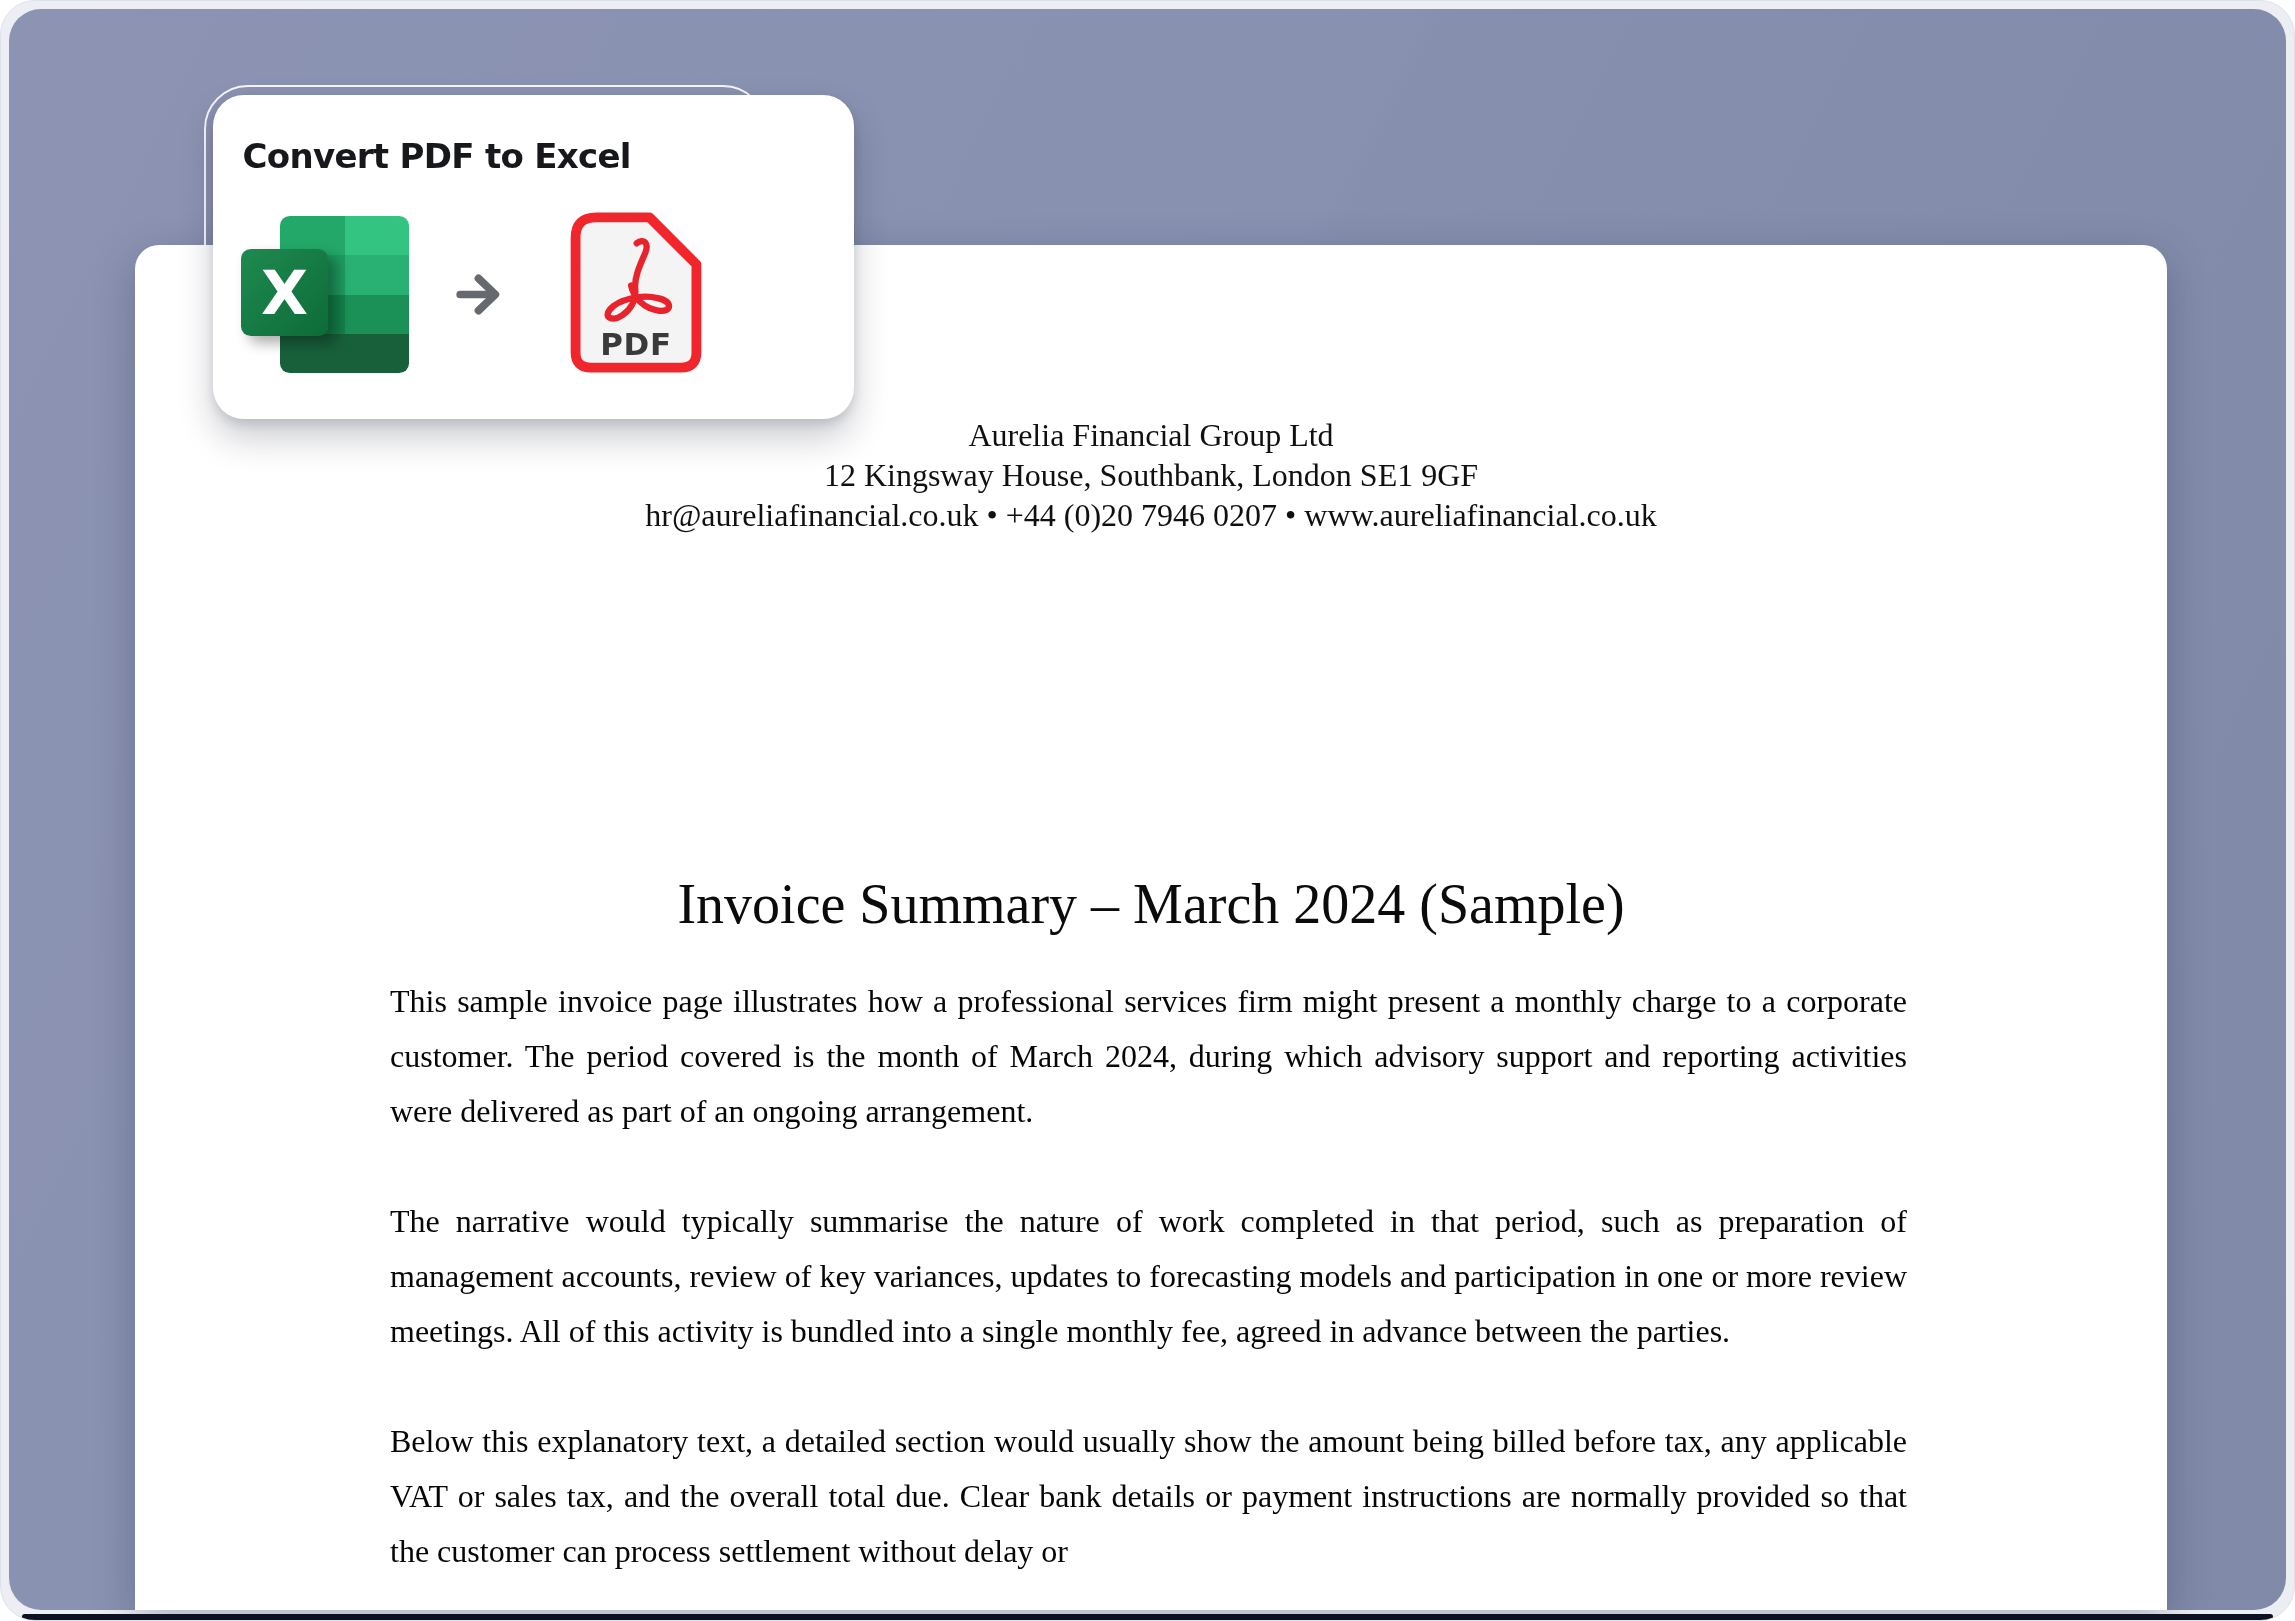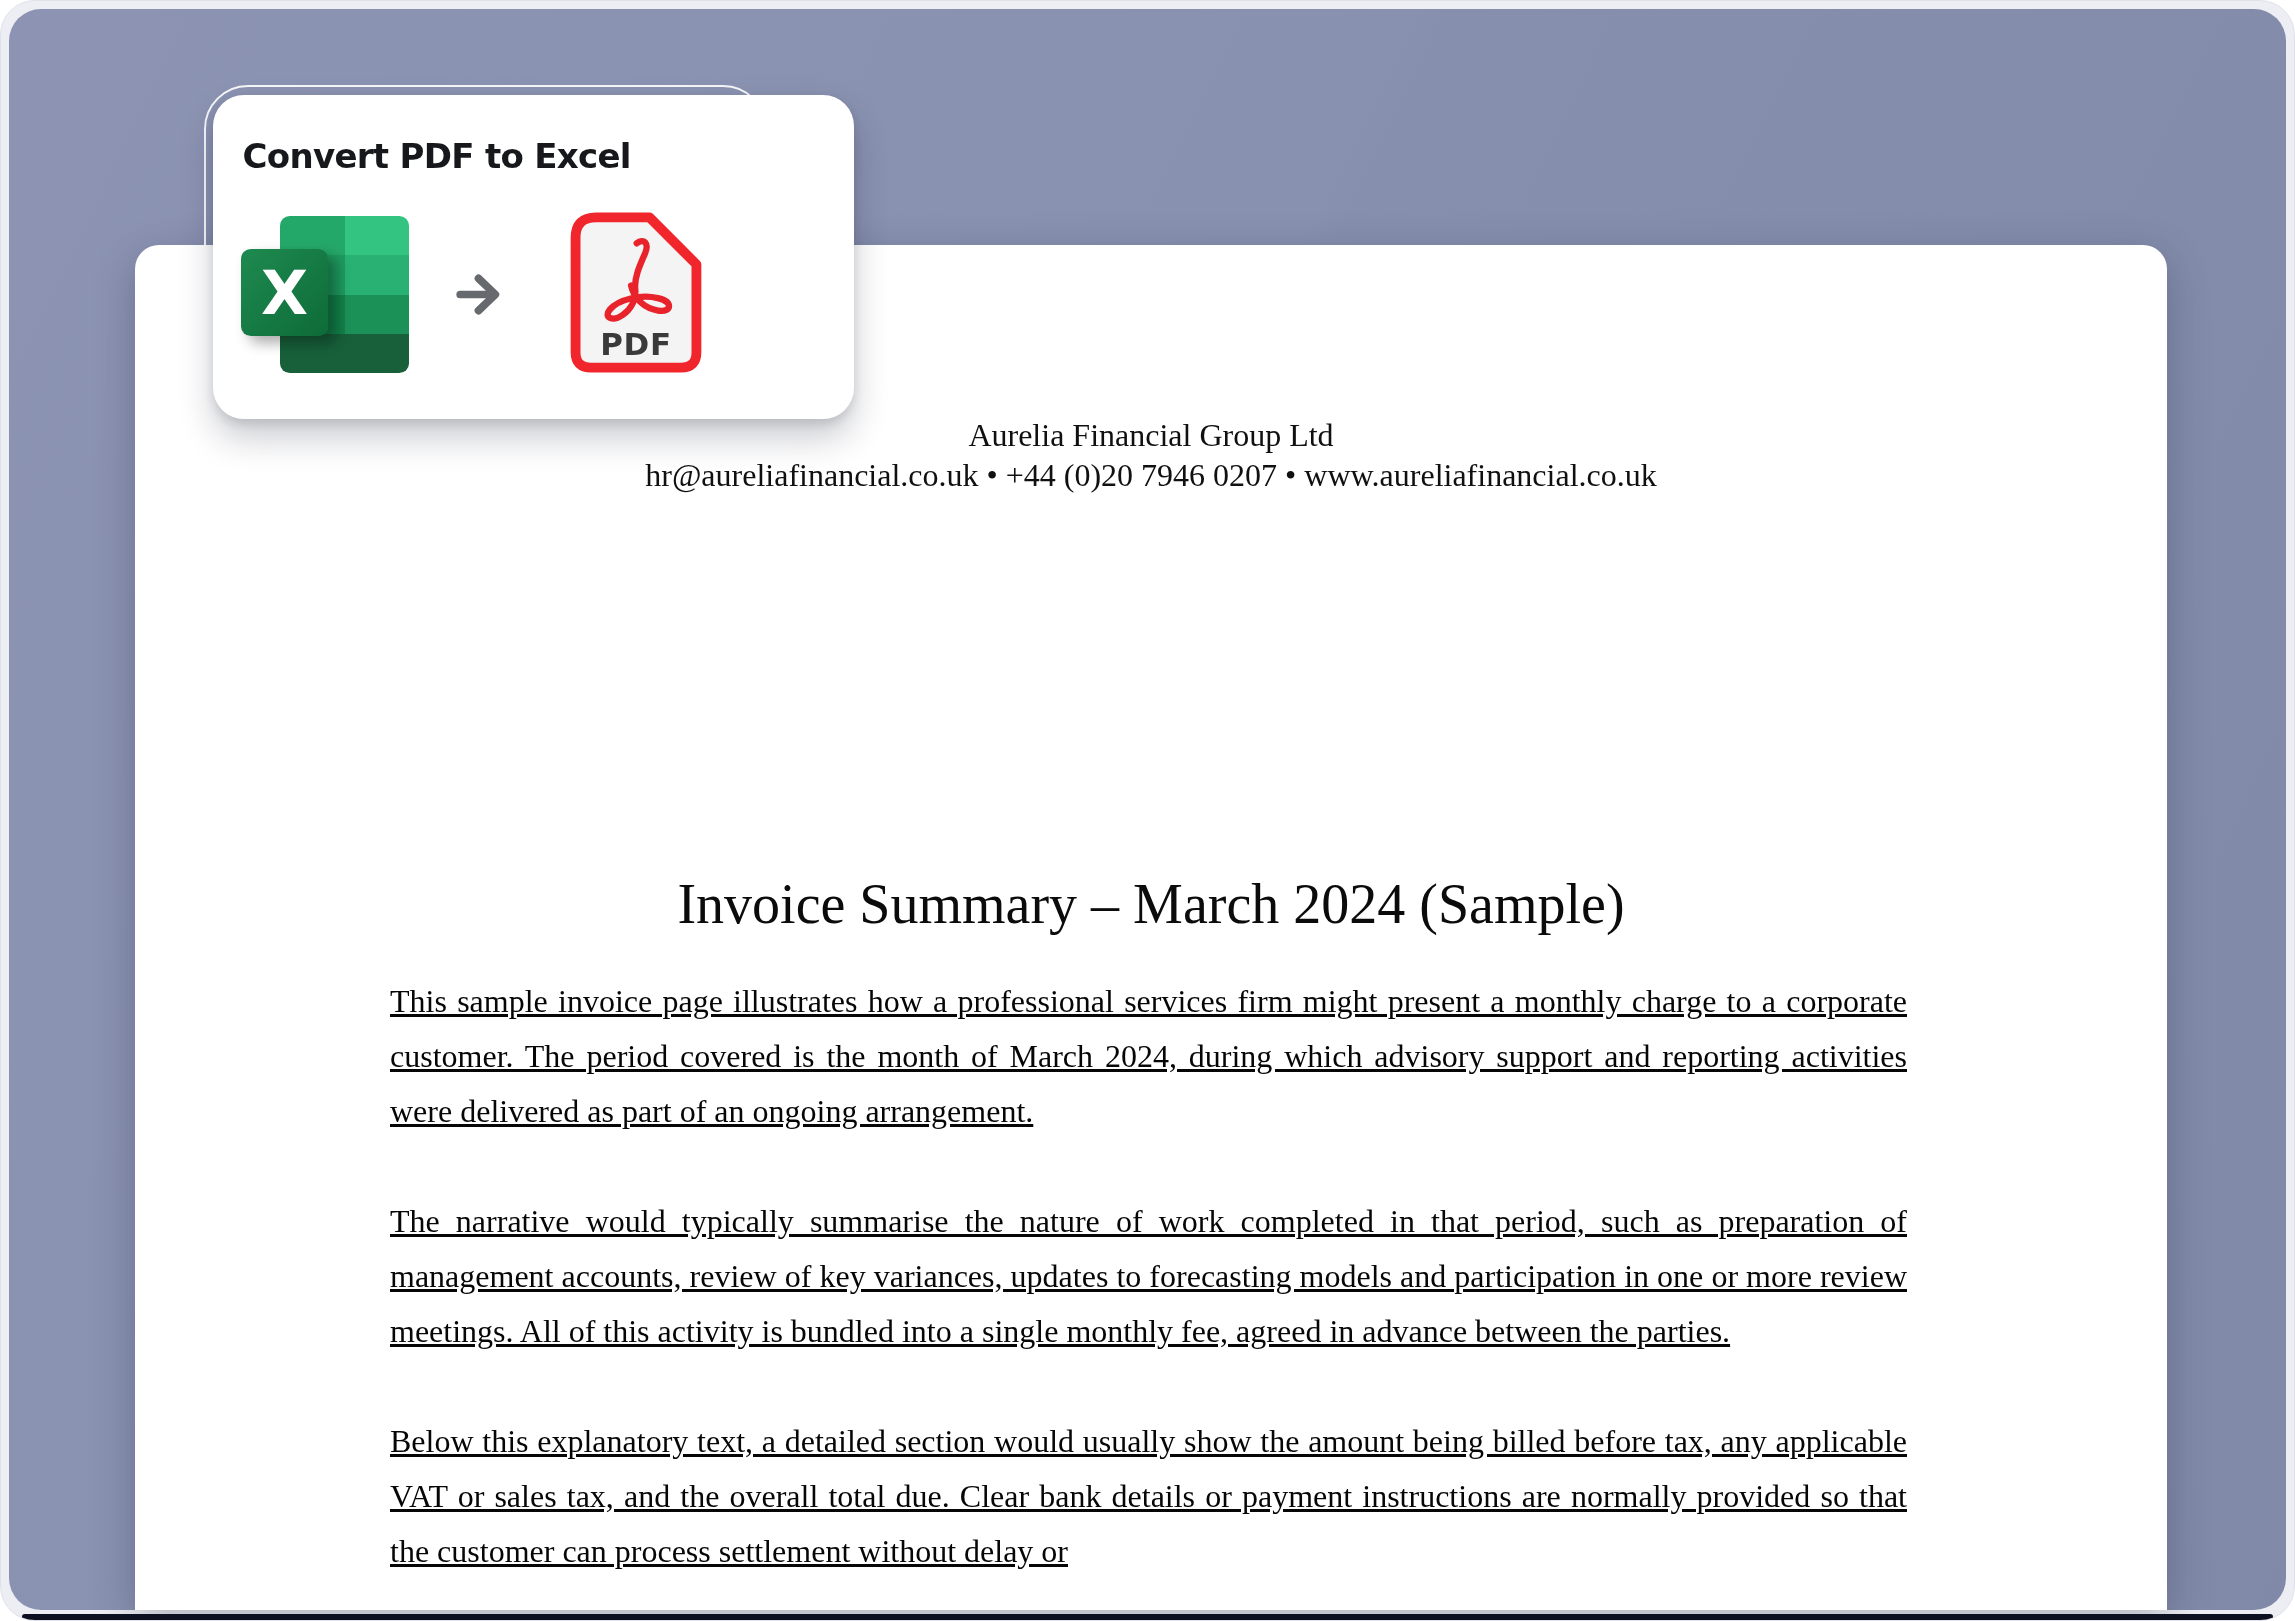--- a/index.html
+++ b/index.html
@@ -47,21 +47,21 @@
     text-align:center;
     font-family:"Liberation Serif", serif;
     font-size:56px; line-height:68px; color:#0b0b0b;
   }
   .doc-body{
     position:absolute; top:729px; left:255px; width:1517px;
     font-family:"Liberation Serif", serif;
     font-size:32px; line-height:55px; color:#060606;
     text-align:justify;
   }
-  .doc-body p{ margin:0 0 55px 0;text-decoration:underline; }
+  .doc-body p{ margin:0 0 55px 0; }
 
   
   .card-ring{
     position:absolute; left:203px; top:84px; width:563px; height:343px;
     border:2.1px solid rgba(255,255,255,.92);
     border-radius:44px;
     background:transparent;
   }
   .promo-card{
     position:absolute; left:212px; top:94px; width:641px; height:324px;
@@ -104,20 +104,21 @@
 </head>
 <body>
 
 <div class="frame">
 
   <div class="bg-purple"></div>
 
   <div class="page">
     <div class="doc-header">
       <div>Aurelia Financial Group Ltd</div>
+      <div>12 Kingsway House, Southbank, London SE1 9GF</div>
       <div>hr@aureliafinancial.co.uk  •  +44 (0)20 7946 0207  •  www.aureliafinancial.co.uk</div>
     </div>
 
     <div class="doc-title">Invoice Summary – March 2024 (Sample)</div>
 
     <div class="doc-body">
       <p>This sample invoice page illustrates how a professional services firm might present a monthly charge to a corporate customer. The period covered is the month of March 2024, during which advisory support and reporting activities were delivered as part of an ongoing arrangement.</p>
       <p>The narrative would typically summarise the nature of work completed in that period, such as preparation of management accounts, review of key variances, updates to forecasting models and participation in one or more review meetings. All of this activity is bundled into a single monthly fee, agreed in advance between the parties.</p>
       <p>Below this explanatory text, a detailed section would usually show the amount being billed before tax, any applicable VAT or sales tax, and the overall total due. Clear bank details or payment instructions are normally provided so that the customer can process settlement without delay or</p>
     </div>

